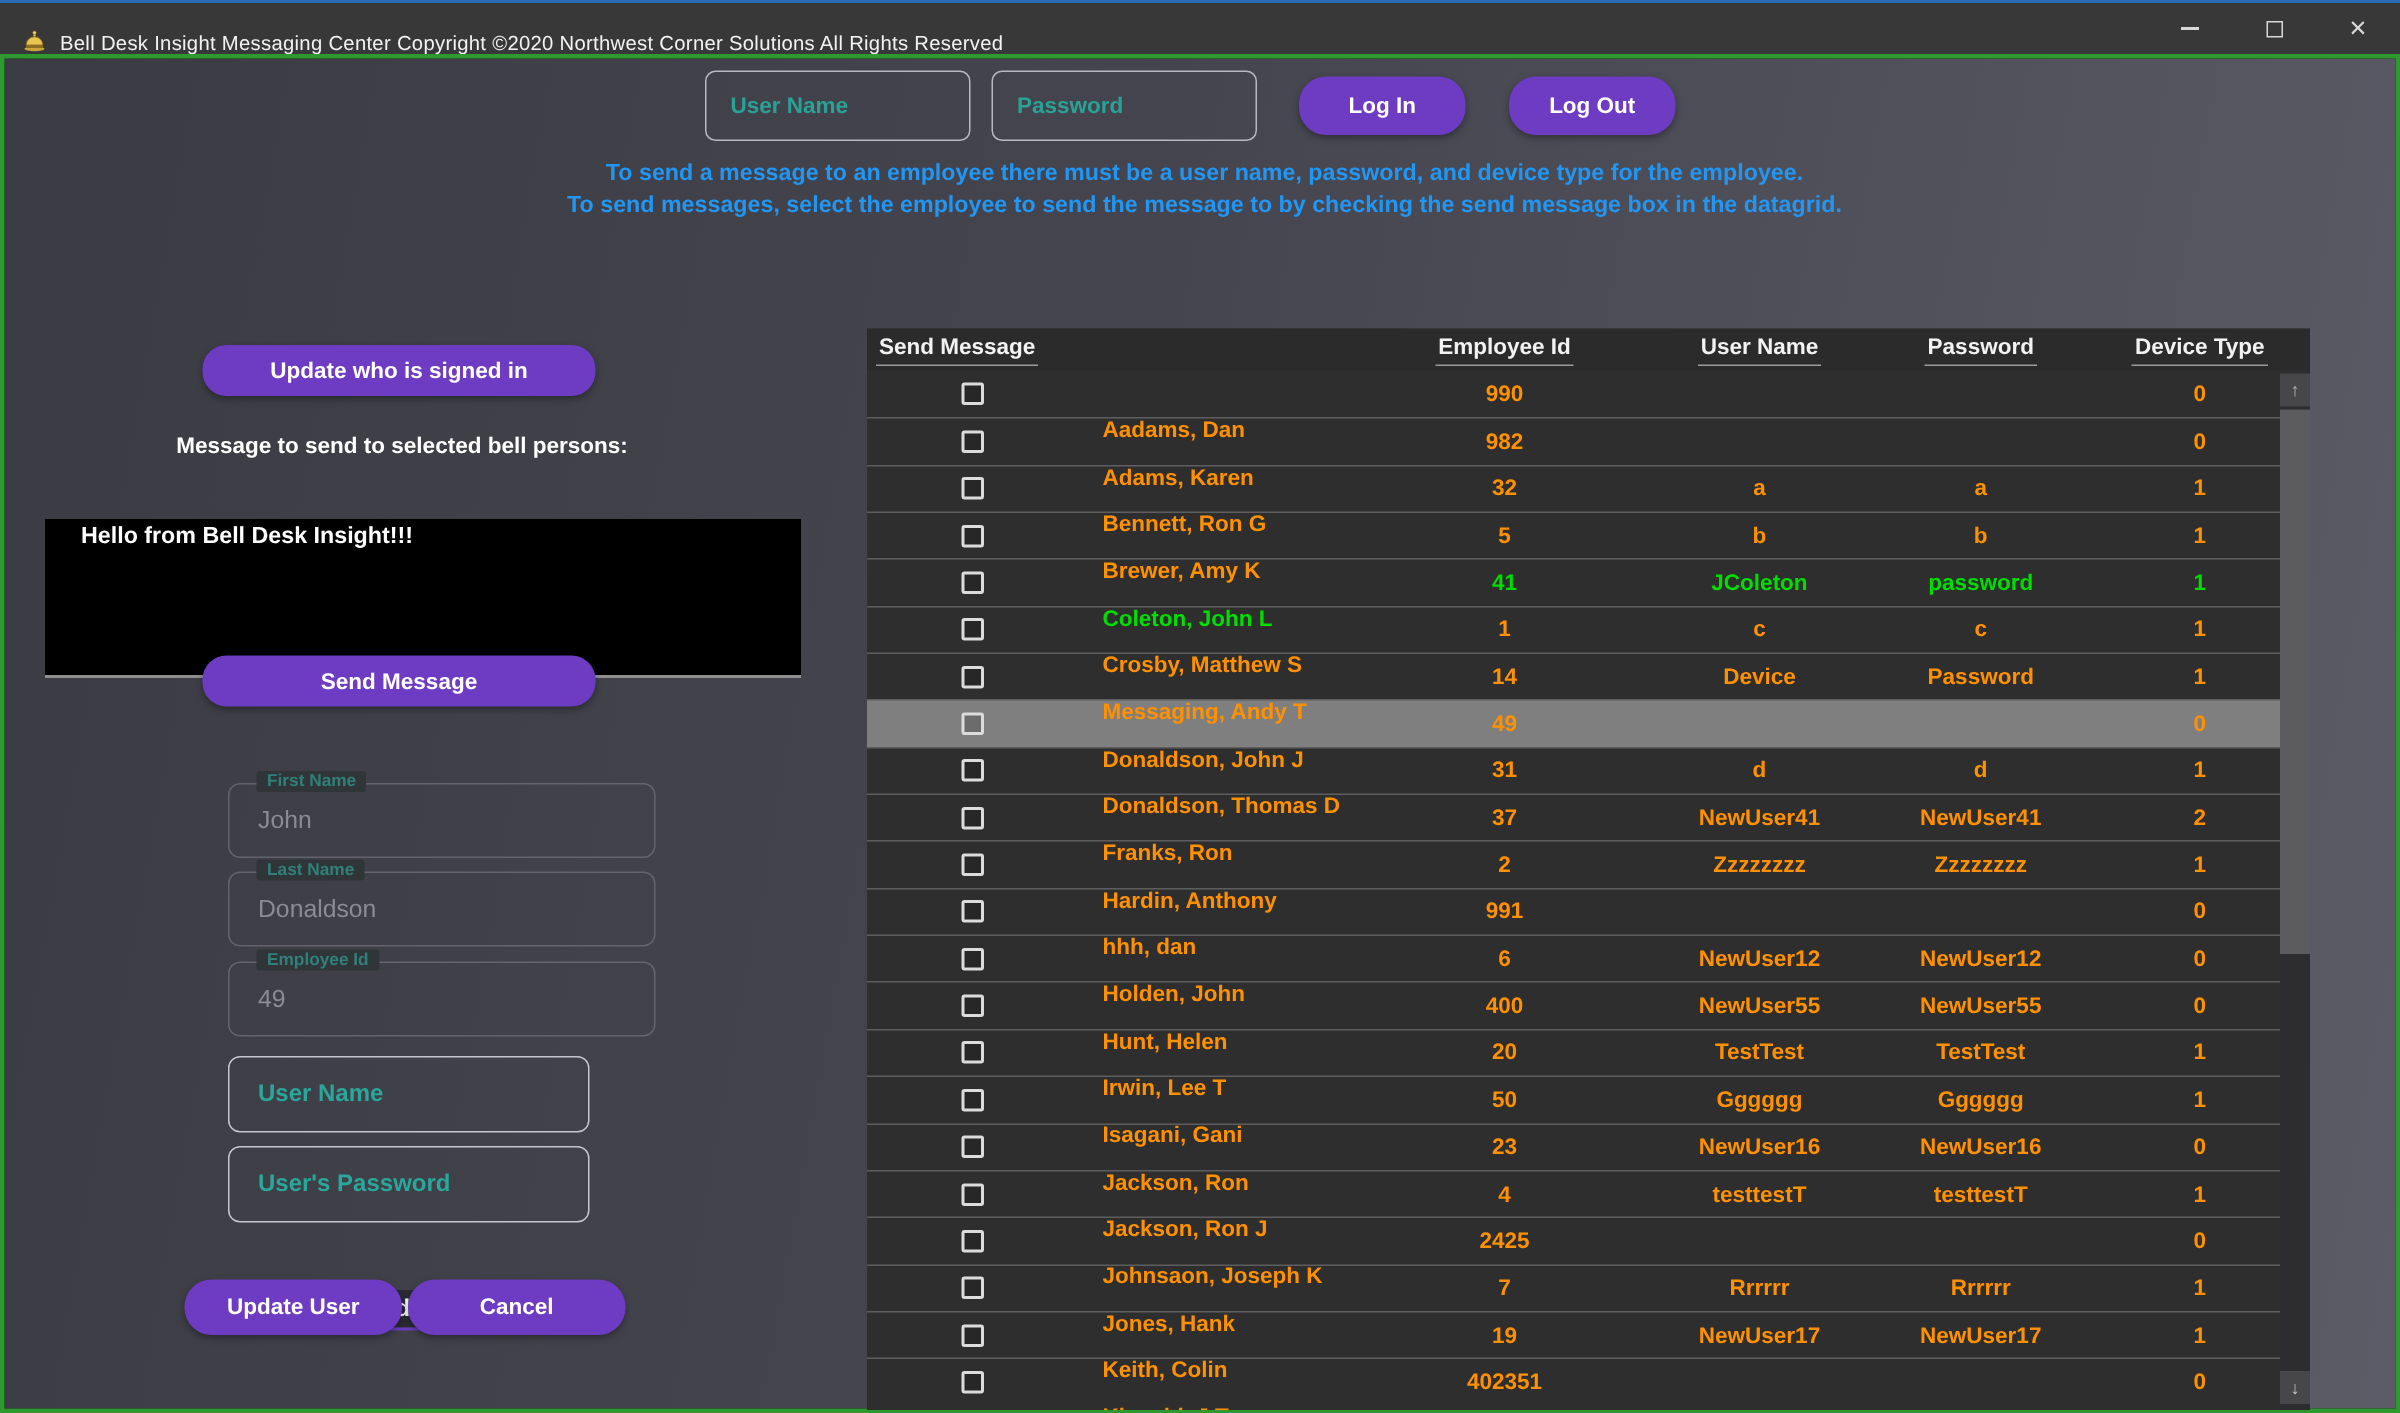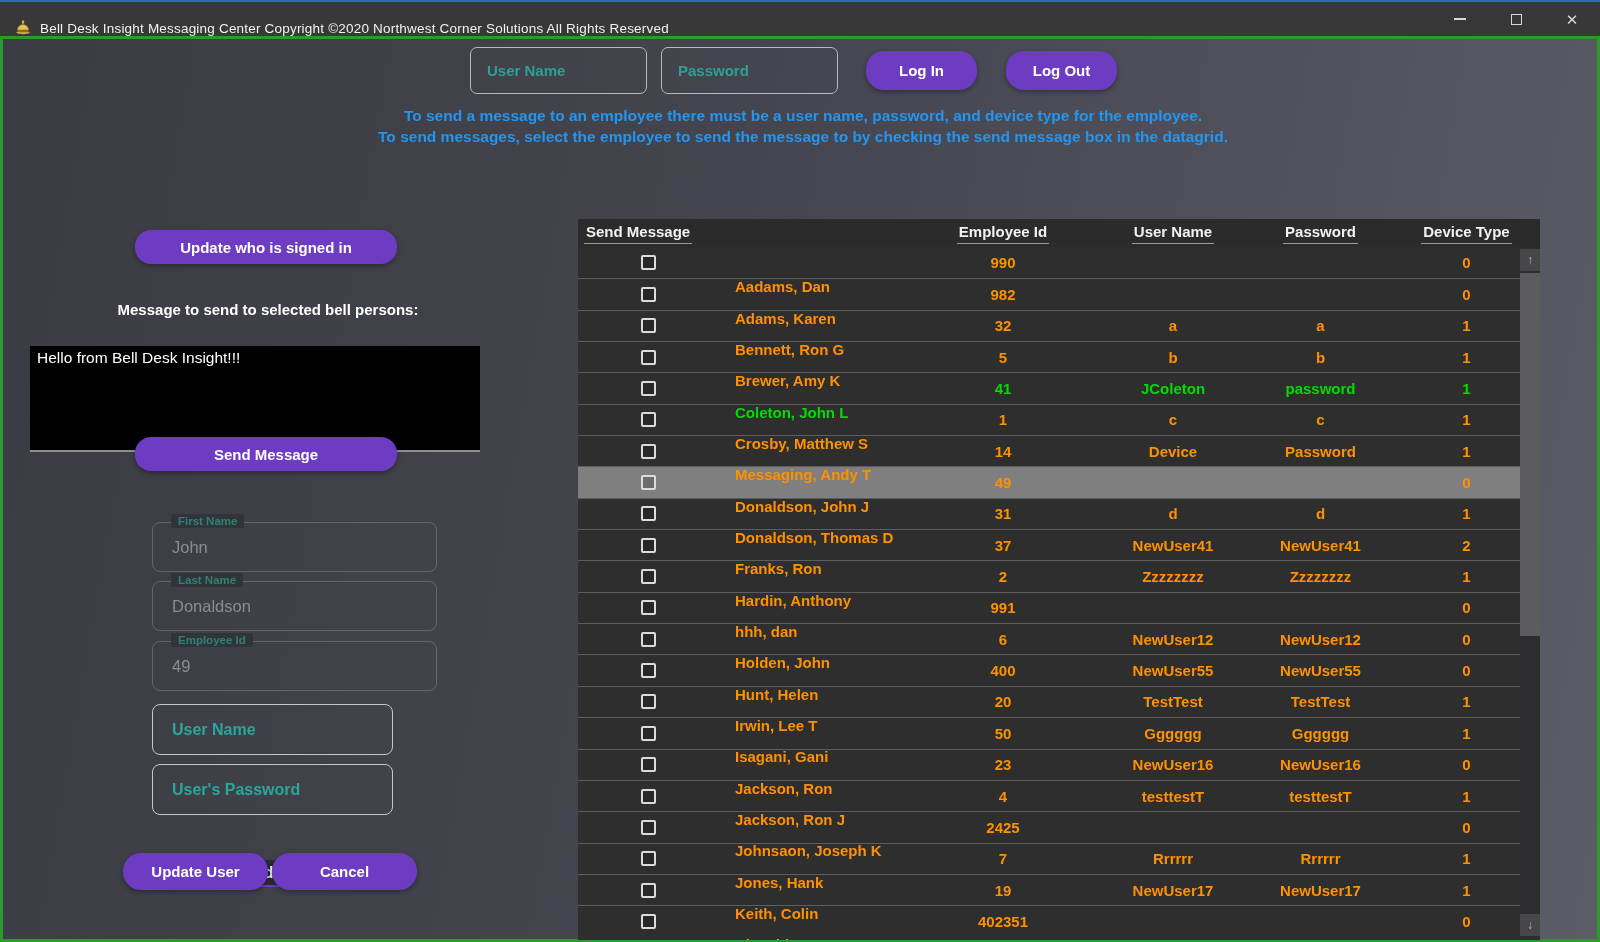--- a/index.html
+++ b/index.html
@@ -28,22 +28,22 @@
   .txtbox .ph{opacity:.95;}
   .btn{position:absolute;background:var(--accent-purple);color:#fff;font-weight:bold;font-size:15px;
     border:none;border-radius:18px;display:flex;align-items:center;justify-content:center;
     box-shadow:0 2px 5px rgba(0,0,0,.35);cursor:pointer;}
   .info{position:absolute;left:0;width:1600px;text-align:center;color:var(--info-blue);
     font-weight:bold;font-size:15.5px;}
 
   
   .pill{border-radius:16px;}
   .msg-label{position:absolute;left:27px;width:476px;text-align:center;color:#fff;font-weight:bold;font-size:15px;}
-  .msg-box{position:absolute;left:27px;top:307px;width:450px;height:106px;background:#000;
-    border-bottom:2px solid #8e8e8e;color:#fff;font-weight:normal;font-size:15.5px;padding:3px 7px;}
+  .msg-box{position:absolute;left:27px;top:307px;width:504px;height:106px;background:#000;
+    border-bottom:2px solid #8e8e8e;color:#fff;font-weight:bold;font-size:15.5px;padding:3px 24px;}
   .field{position:absolute;left:149px;width:285px;height:50px;border:1.5px solid rgba(215,215,225,.38);
     border-radius:8px;}
   .field.dim{opacity:.62;}
   .field .chip{position:absolute;left:18px;top:-9px;background:#27302f;color:var(--teal);
     font-size:11.5px;font-weight:bold;padding:1px 7px;border-radius:2px;}
   .field .val{position:absolute;left:19px;top:0;height:100%;display:flex;align-items:center;
     color:#b9bac2;font-size:16.5px;}
   .inputbox{position:absolute;left:149px;width:241px;height:51px;border:1.5px solid #c6c6cf;
     border-radius:8px;color:var(--teal);font-weight:bold;font-size:16px;display:flex;align-items:center;padding-left:19px;}
   .dropdown{position:absolute;left:135px;top:821px;width:270px;height:27px;
@@ -115,21 +115,21 @@
       <span class="ph">Password</span>
     </div>
     <button class="btn" style="left:863px;top:12px;width:111px;height:39px;">Log In</button>
     <button class="btn" style="left:1003px;top:12px;width:111px;height:39px;">Log Out</button>
 
     <div class="info" style="top:68px;">To send a message to an employee there must be a user name, password, and device type for the employee.</div>
     <div class="info" style="top:89px;">To send messages, select the employee to send the message to by checking the send message box in the datagrid.</div>
 
     <button class="btn pill" style="left:132px;top:191px;width:262px;height:34px;">Update who is signed in</button>
 
-    <div class="msg-label" style="top:250px;margin-top:12px;">Message to send to selected bell persons:</div>
+    <div class="msg-label" style="top:250px;">Message to send to selected bell persons:</div>
     <div class="msg-box">
       <span>Hello from Bell Desk Insight!!!</span>
     </div>
 
     <button class="btn pill" style="left:132px;top:398px;width:262px;height:34px;">Send Message</button>
 
     <div class="field dim" style="top:483px;">
       <span class="chip">First Name</span>
       <span class="val">John</span>
     </div>

